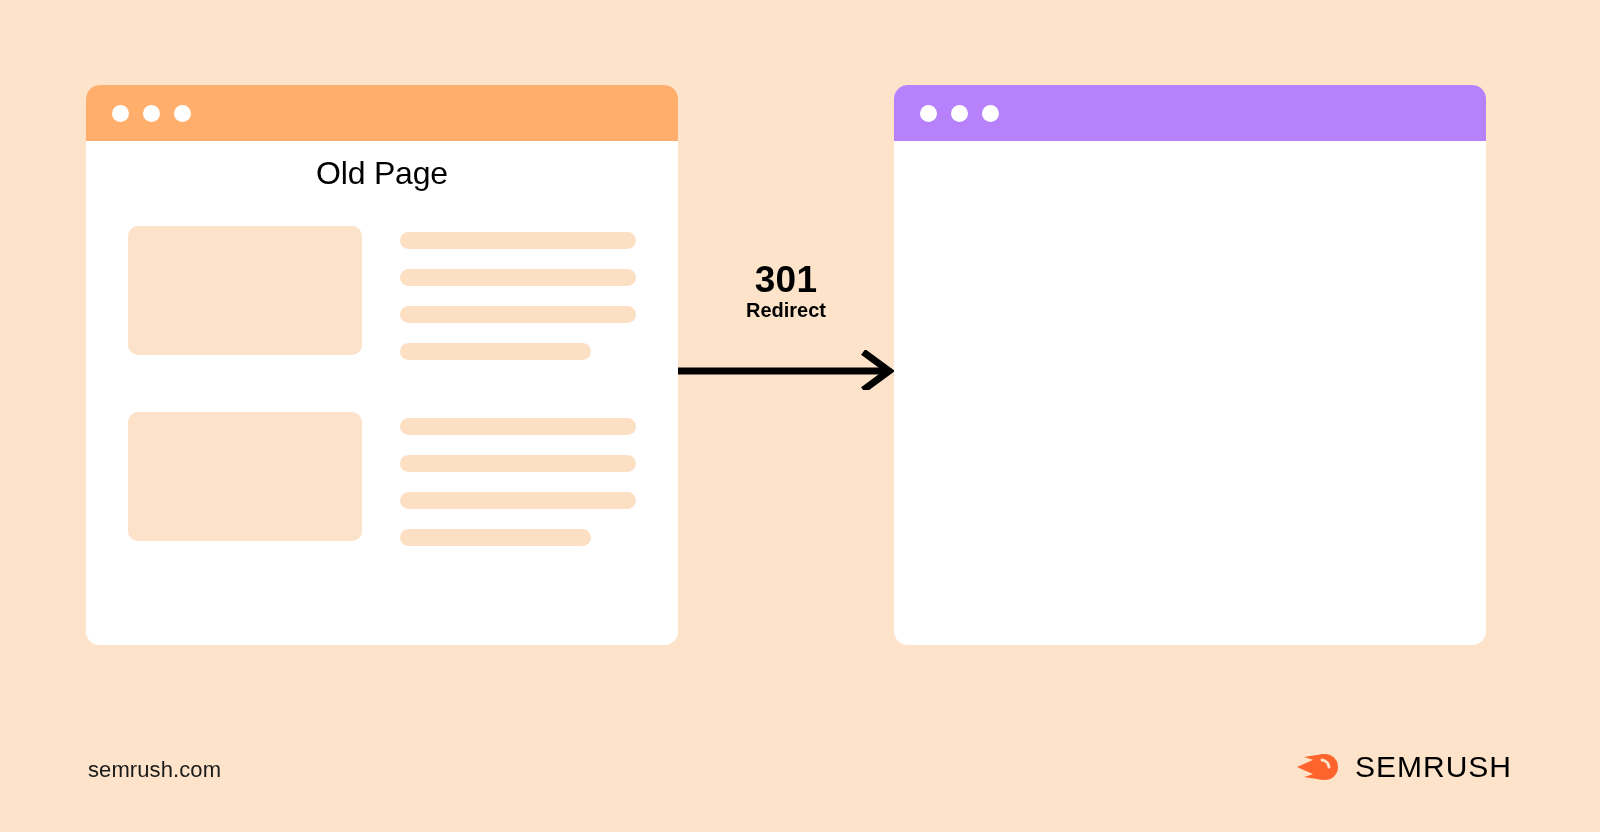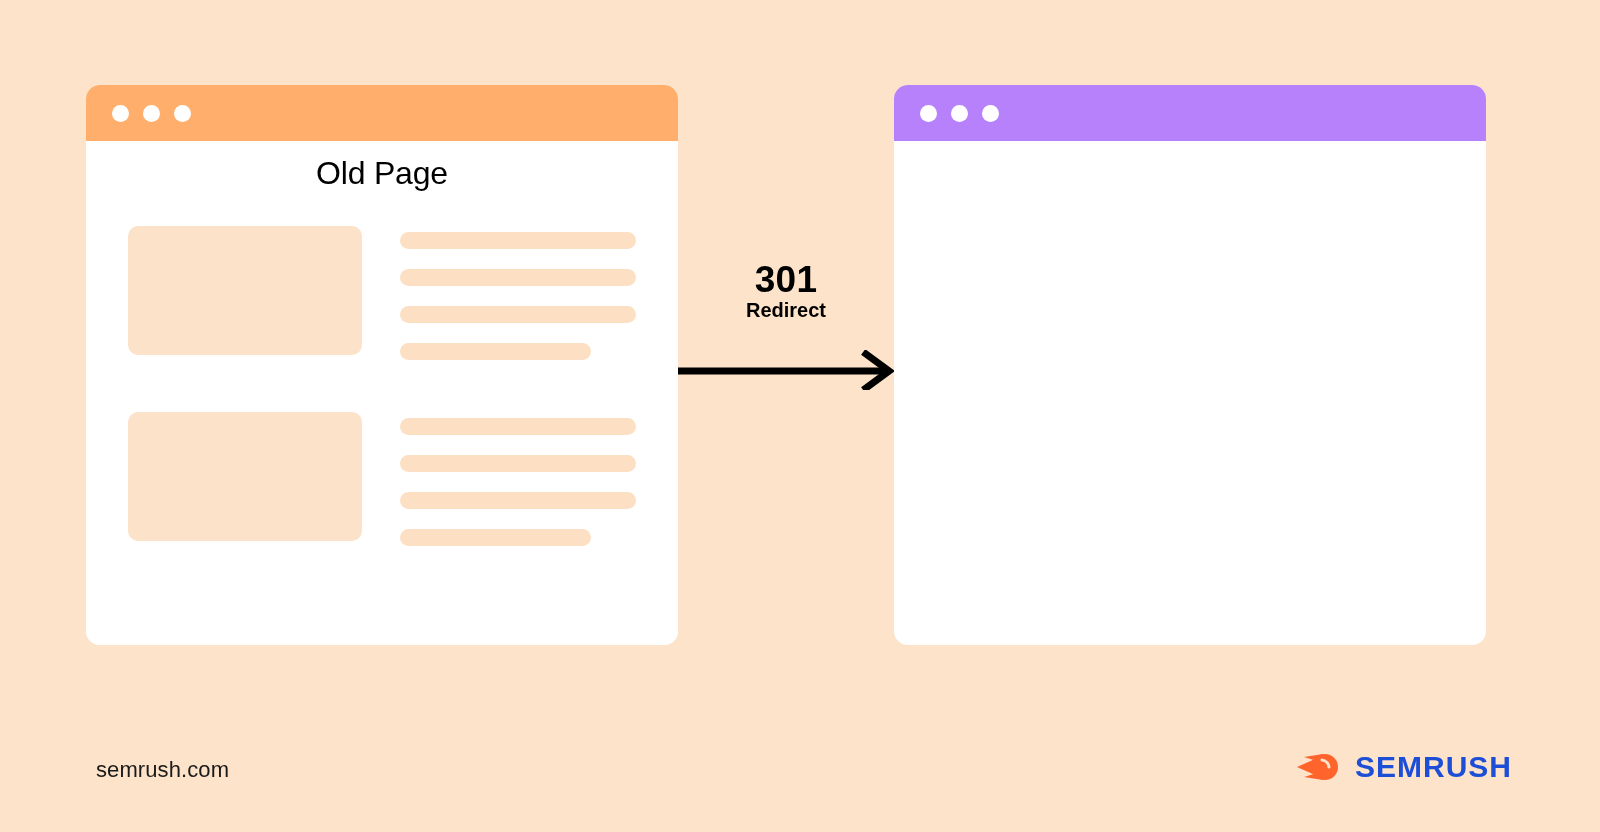--- a/index.html
+++ b/index.html
@@ -144,35 +144,34 @@
 
   
   #footer-url {
     position: absolute;
     left: 88px;
     top: 757px;
     font-size: 22px;
     color: #1A1A1A;
     font-weight: 400;
     letter-spacing: 0.1px;
-    margin-left: 8px;
   }
   #semrush-logo {
     position: absolute;
     right: 88px;
     top: 750px;
     display: flex;
     align-items: center;
     gap: 14px;
   }
   #semrush-mark { display: block; }
   #semrush-wordmark {
     font-size: 30px;
-    font-weight: bold;
-    color: #1d4ed8;
+    font-weight: normal;
+    color: #000000;
     letter-spacing: 1.0px;
     line-height: 1;
   }
 </style>
 </head>
 <body>
 
 <div id="stage">
 
   <div class="browser-card" id="card-old">

